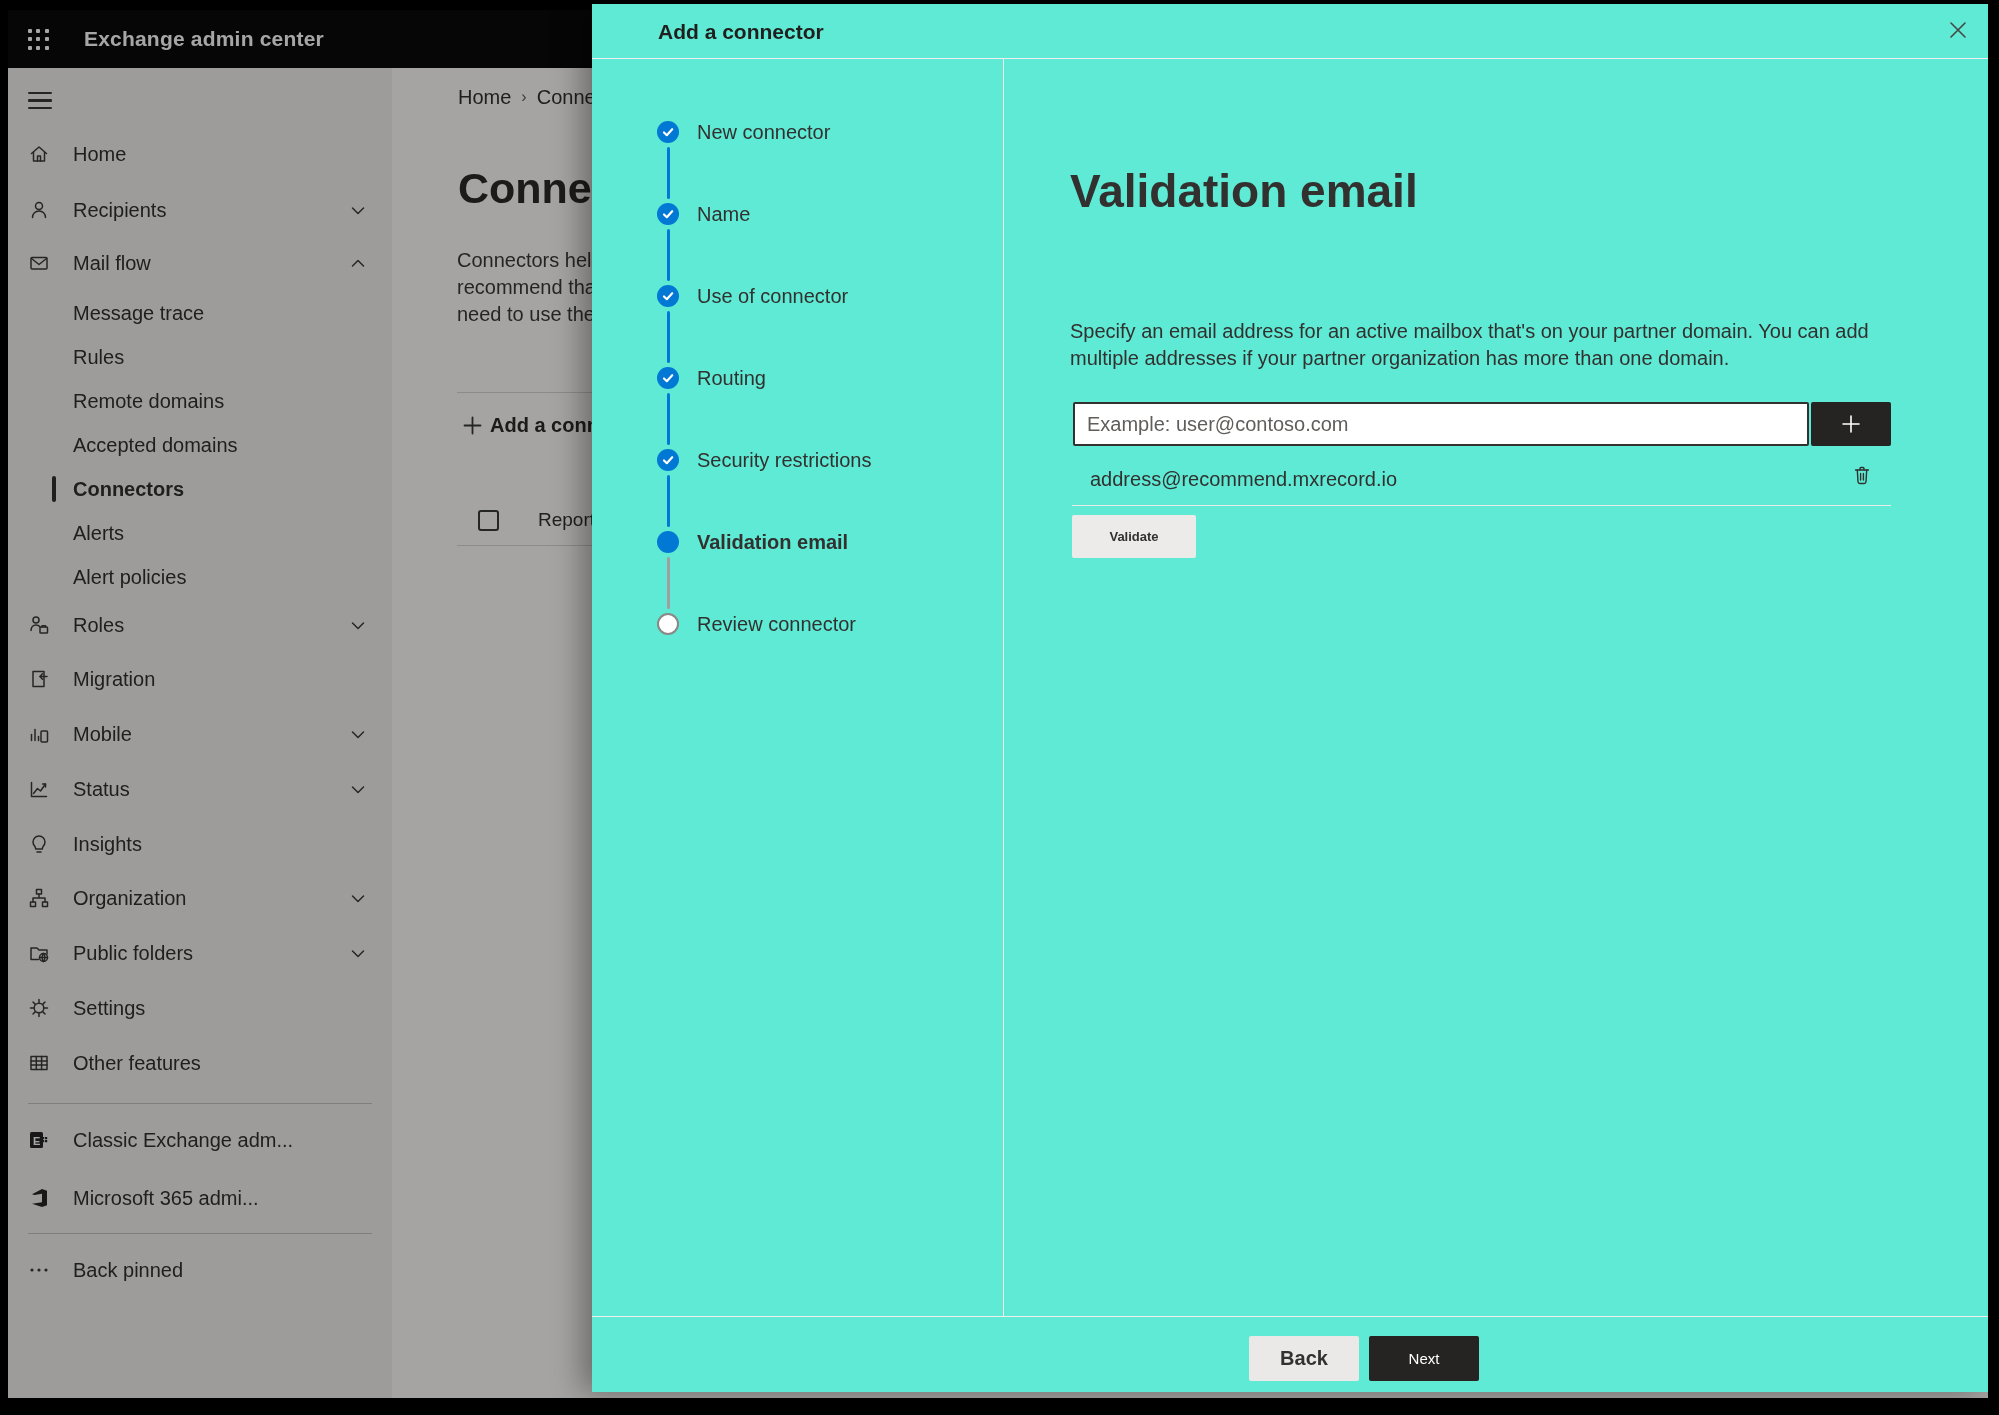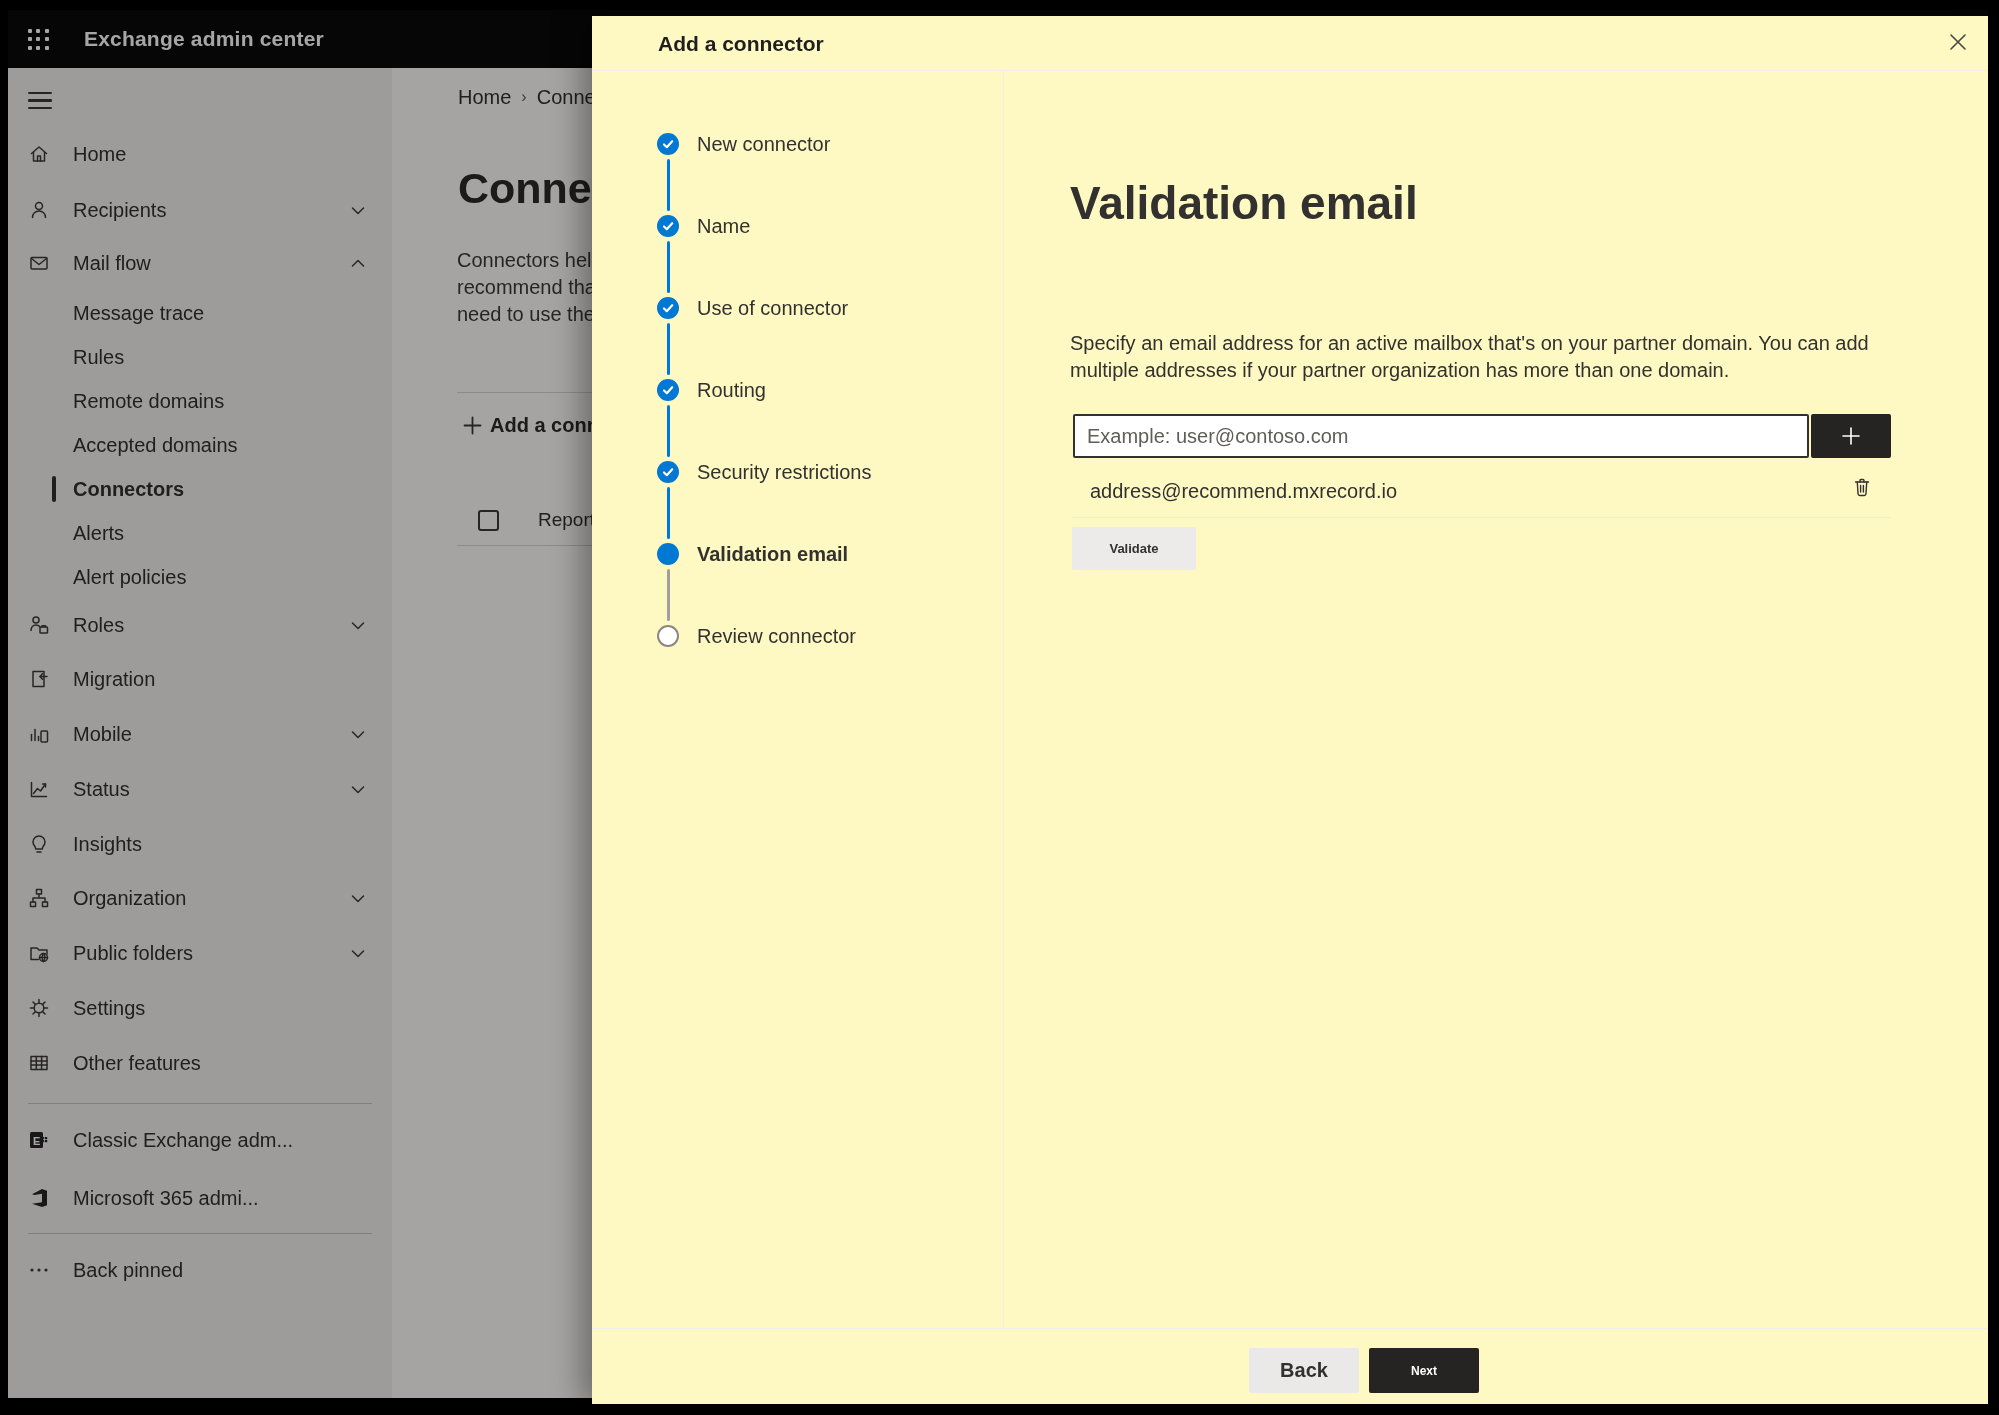--- a/index.html
+++ b/index.html
@@ -29,21 +29,21 @@
   .bg-h1{position:absolute;left:66px;top:96px;font-size:43px;font-weight:700;color:#2b2a29;white-space:nowrap;}
   .bg-par{position:absolute;left:65px;top:179px;font-size:20px;color:#3b3a39;line-height:27px;white-space:nowrap;}
   .bg-divider{position:absolute;left:65px;top:324px;width:600px;height:1px;background:#d8d6d4;}
   .bg-add{position:absolute;left:70px;top:335px;height:44px;display:flex;align-items:center;gap:7px;}
   .bg-add .lbl{font-size:20px;font-weight:600;color:#2b2a29;white-space:nowrap;}
   .bg-check{position:absolute;left:86px;top:442px;width:21px;height:21px;border:2px solid #3a3a38;border-radius:3px;}
   .bg-status{position:absolute;left:146px;top:430px;height:44px;line-height:44px;font-size:19px;color:#323130;}
   .bg-thead-line{position:absolute;left:65px;top:477px;width:600px;height:1px;background:#d8d6d4;}
   .dim{position:absolute;inset:0;background:rgba(0,0,0,0.35);}
   
-  .panel{position:absolute;left:592px;top:16px;width:1396px;height:1388px;background:#fef9c3;box-shadow:-10px 0 28px rgba(0,0,0,0.35);}
+  .panel{position:absolute;left:592px;top:4px;width:1396px;height:1388px;background:#5eead4;box-shadow:-10px 0 28px rgba(0,0,0,0.35);}
   .panel-header{position:absolute;left:0;top:0;width:100%;height:55px;border-bottom:1px solid #f0efee;}
   .panel-title{position:absolute;left:66px;top:0;height:55px;line-height:55px;font-size:21px;font-weight:700;color:#201f1e;}
   .close-btn{position:absolute;left:1346px;top:6px;width:40px;height:40px;display:flex;align-items:center;justify-content:center;background:none;border:none;cursor:pointer;}
   .vdivider{position:absolute;left:411px;top:55px;width:1px;height:1257px;background:#f0efee;}
   .step-row{position:absolute;left:0;width:410px;height:44px;display:flex;align-items:center;}
   .step-circle{position:absolute;left:65px;width:22px;height:22px;border-radius:50%;display:flex;align-items:center;justify-content:center;}
   .step-circle.completed,.step-circle.current{background:#0078d4;}
   .step-circle.upcoming{background:#fff;border:2.5px solid #8a8886;}
   .step-label{position:absolute;left:105px;font-size:20px;color:#323130;white-space:nowrap;}
   .step-label.current{font-weight:700;}
@@ -54,21 +54,21 @@
   .content-desc{position:absolute;left:478px;top:314px;width:812px;font-size:20px;line-height:27px;color:#323130;}
   .email-input{position:absolute;left:481px;top:398px;width:736px;height:44px;border:2px solid #323130;border-radius:2px;background:#fff;padding:0 12px;font-size:20px;color:#323130;outline:none;}
   .email-input::placeholder{color:#605e5c;}
   .plus-btn{position:absolute;left:1219px;top:398px;width:80px;height:44px;background:#252423;border:none;border-radius:2px;display:flex;align-items:center;justify-content:center;cursor:pointer;}
   .addr-text{position:absolute;left:498px;top:458px;height:34px;line-height:34px;font-size:20px;color:#323130;}
   .trash-btn{position:absolute;left:1253px;top:454px;width:34px;height:34px;background:none;border:none;display:flex;align-items:center;justify-content:center;cursor:pointer;}
   .addr-divider{position:absolute;left:480px;top:501px;width:819px;height:1px;background:#edebe9;}
   .validate-btn{position:absolute;left:480px;top:511px;width:124px;height:43px;background:#edebe9;border:none;border-radius:2px;font-size:13px;font-weight:600;color:#323130;cursor:pointer;}
   .footer-divider{position:absolute;left:0;top:1312px;width:1396px;height:1px;background:#f0efee;}
   .back-btn{position:absolute;left:657px;top:1332px;width:110px;height:45px;background:#ebe9e7;border:none;border-radius:2px;font-size:20px;font-weight:600;color:#323130;cursor:pointer;}
-  .next-btn{position:absolute;left:777px;top:1332px;width:110px;height:45px;background:#252423;border:none;border-radius:2px;font-size:12px;font-weight:700;color:#fff;cursor:pointer;}
+  .next-btn{position:absolute;left:777px;top:1332px;width:110px;height:45px;background:#252423;border:none;border-radius:2px;font-size:15px;font-weight:400;color:#fff;cursor:pointer;}
 </style>
 </head>
 <body>
 
 <div class="frame">
   <div class="app">
 
     <div class="app-header">
       <div class="waffle">
         <i></i>

